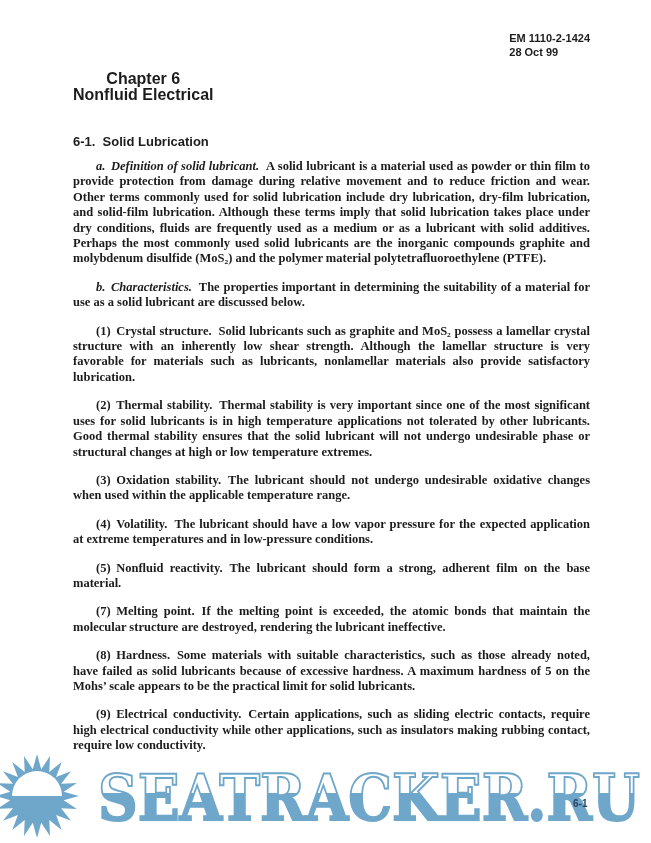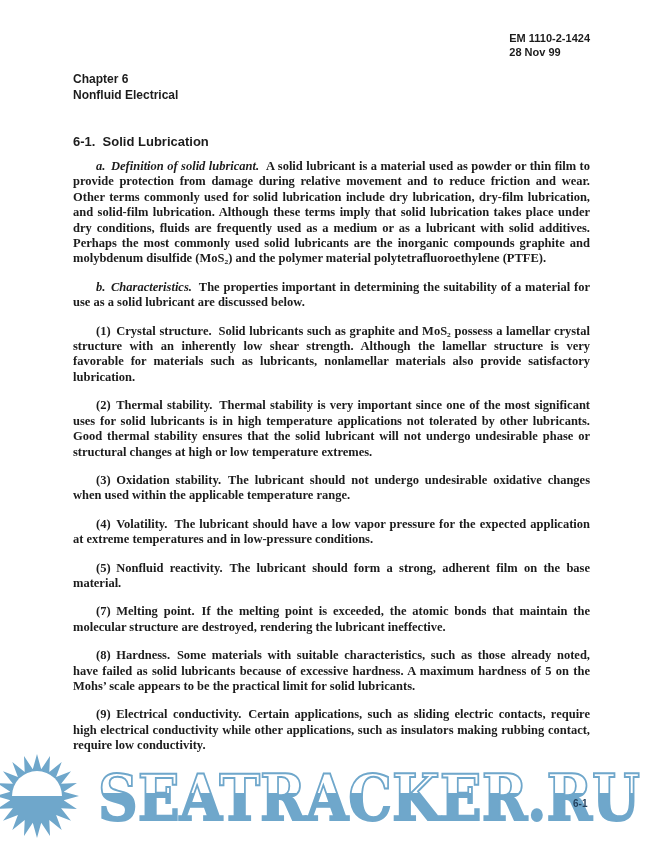--- a/index.html
+++ b/index.html
@@ -23,24 +23,25 @@
     line-height: 14px;
     color: #1c1c1c;
     z-index: 2;
   }
   .chapter {
     position: absolute;
     left: 73px;
     top: 71px;
     font-family: "Liberation Sans", "DejaVu Sans", sans-serif;
     font-weight: bold;
-    font-size: 12px;
+    font-size: 16px;
     line-height: 16px;
     color: #1c1c1c;
     z-index: 2;
+    text-align: center;
   }
   .section-heading {
     position: absolute;
     left: 73px;
     top: 134px;
     font-family: "Liberation Sans", "DejaVu Sans", sans-serif;
     font-weight: bold;
     font-size: 13px;
     white-space: pre-wrap;
     color: #1c1c1c;
@@ -80,21 +81,21 @@
     z-index: 3;
   }
 </style>
 </head>
 <body>
 
 <div class="page">
 
   <div class="doc-header">
     <div>EM 1110-2-1424</div>
-    <div>28 Nov 99</div>
+    <div>28 Oct 99</div>
   </div>
 
   <div class="chapter">
     <div>Chapter 6</div>
     <div>Nonfluid Electrical</div>
   </div>
 
   <div class="section-heading">6-1.  Solid Lubrication</div>
 
   <div class="body-text">

